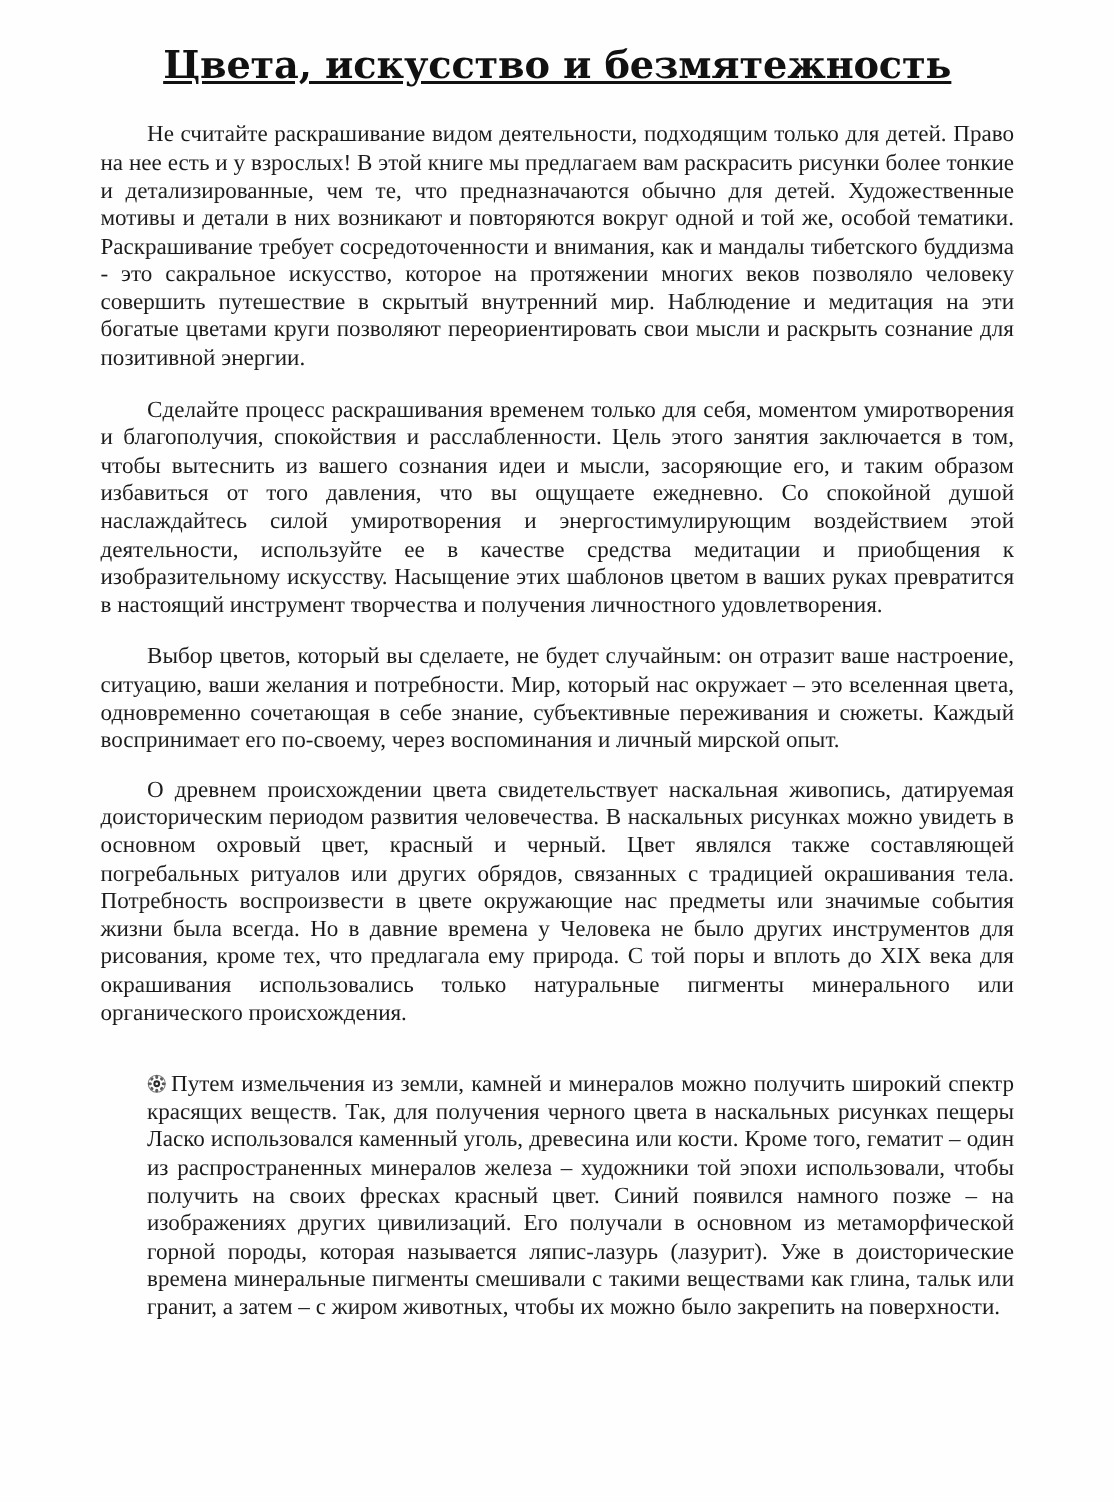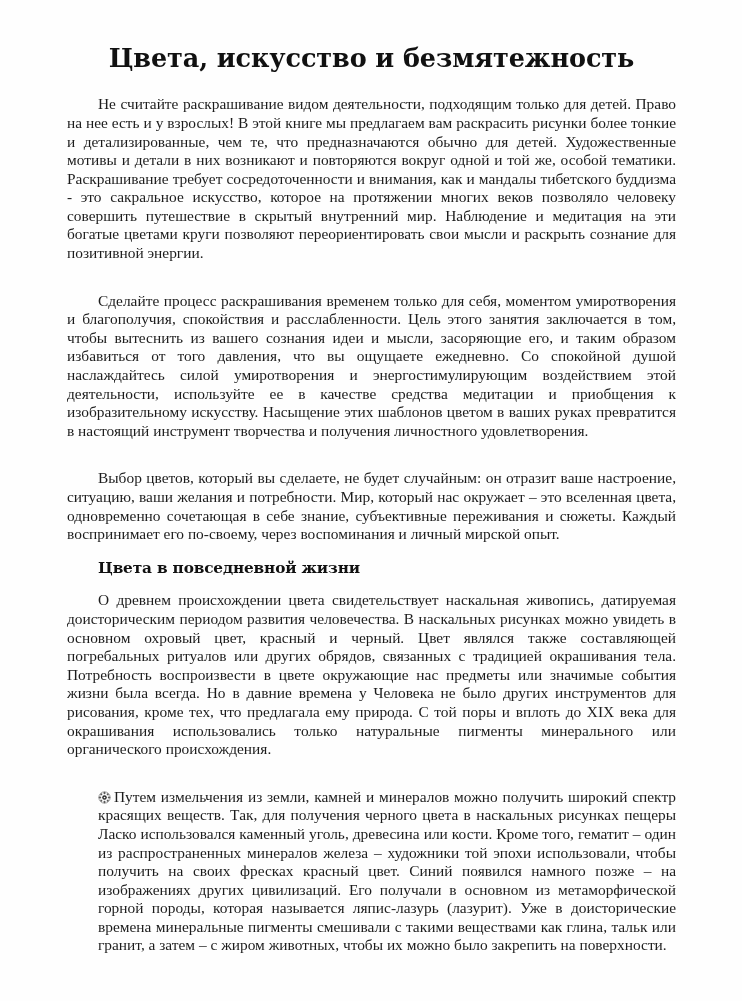--- a/index.html
+++ b/index.html
@@ -28,41 +28,42 @@
     width: 609px;
   }
   .page-title {
     font-family: "DejaVu Serif", "Liberation Serif", serif;
     font-weight: 700;
     font-size: 25.5px;
     letter-spacing: -0.1px;
     text-align: center;
     color: #111111;
     margin: 0;
-    padding-top: 44px;
+    padding-top: 30px;
     line-height: 1.15;
     white-space: nowrap;
+    text-decoration: underline;
   }
   .body-para {
     font-size: 15.4px;
     line-height: 18.6px;
     text-align: justify;
     text-justify: inter-word;
     margin: 0;
     color: #1c1c1c;
     hyphens: none;
     font-family: Liberation Serif, serif;
   }
   .body-para.first {
     margin-top: 22px;
     text-indent: 31px;
   }
   .body-para.indented {
     text-indent: 31px;
-    margin-top: 29px;
+    margin-top: 16px;
   }
   .sub-heading {
     font-family: "DejaVu Serif", "Liberation Serif", serif;
     font-weight: 700;
     font-size: 15.3px;
     line-height: 18.6px;
     color: #111111;
     margin: 15px 0 0 0;
     text-indent: 31px;
     letter-spacing: -0.15px;
@@ -94,21 +95,20 @@
   <div class="content">
 
     <h1 class="page-title">Цвета, искусство и безмятежность</h1>
 
     <p class="body-para first">Не считайте раскрашивание видом деятельности, подходящим только для детей. Право на нее есть и у взрослых! В этой книге мы предлагаем вам раскрасить рисунки более тонкие  и детализированные, чем те, что предназначаются обычно для детей. Художественные мотивы и детали в них возникают и повторяются вокруг одной и той же, особой тематики. Раскрашивание требует сосредоточенности и внимания, как и мандалы тибетского буддизма -  это сакральное искусство, которое на протяжении многих веков позволяло человеку совершить путешествие в скрытый внутренний мир. Наблюдение и медитация на эти богатые цветами круги позволяют переориентировать свои мысли и раскрыть сознание для позитивной энергии.</p>
 
     <p class="body-para indented">Сделайте процесс раскрашивания временем только для себя, моментом умиротворения и благополучия, спокойствия и расслабленности. Цель этого занятия заключается в том, чтобы вытеснить из вашего сознания идеи и мысли, засоряющие его, и таким образом избавиться от того давления, что вы ощущаете ежедневно. Со спокойной душой наслаждайтесь  силой умиротворения  и энергостимулирующим воздействием этой деятельности, используйте ее в качестве средства медитации и приобщения к изобразительному искусству. Насыщение этих шаблонов цветом в ваших руках превратится в настоящий инструмент творчества и получения личностного удовлетворения.</p>
 
     <p class="body-para indented">Выбор цветов, который вы сделаете, не будет случайным: он отразит ваше настроение, ситуацию, ваши желания и потребности.  Мир, который нас окружает – это вселенная цвета, одновременно сочетающая в себе знание, субъективные переживания и сюжеты. Каждый воспринимает его по-своему, через воспоминания и личный мирской опыт.</p>
 
-    <h2 class="sub-heading">Цвета в повседневной жизни</h2>
 
     <p class="body-para after-heading">О древнем происхождении цвета свидетельствует наскальная живопись, датируемая доисторическим периодом развития человечества.  В наскальных рисунках можно увидеть в основном охровый цвет, красный и черный. Цвет являлся также составляющей погребальных ритуалов или других обрядов, связанных с традицией окрашивания тела.  Потребность воспроизвести в цвете окружающие нас предметы или значимые события жизни была всегда. Но в давние времена у Человека не было других инструментов для рисования, кроме тех, что предлагала ему природа. С той поры и вплоть до XIX века для окрашивания использовались только натуральные пигменты минерального или органического происхождения.</p>
 
     <p class="body-para icon-para"><span class="rosette-icon"><svg viewBox="0 0 24 24" width="13" height="13" aria-hidden="true">
             <g fill="#5a5a5a">
               <circle cx="12" cy="12" r="10.5" fill="none" stroke="#7a7a7a" stroke-width="1.3"></circle>
               <circle cx="12" cy="12" r="4.2" fill="#2b2b2b"></circle>
               <circle cx="12" cy="12" r="1.6" fill="#ffffff"></circle>
               <ellipse cx="12" cy="3.6" rx="1.9" ry="2.4"></ellipse>
               <ellipse cx="12" cy="20.4" rx="1.9" ry="2.4"></ellipse>

